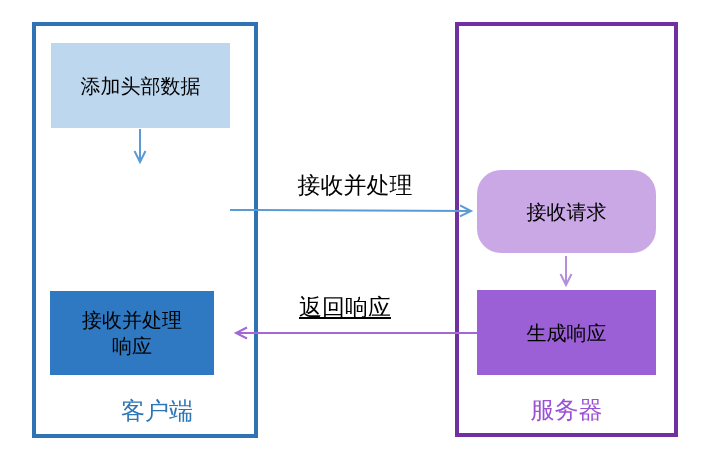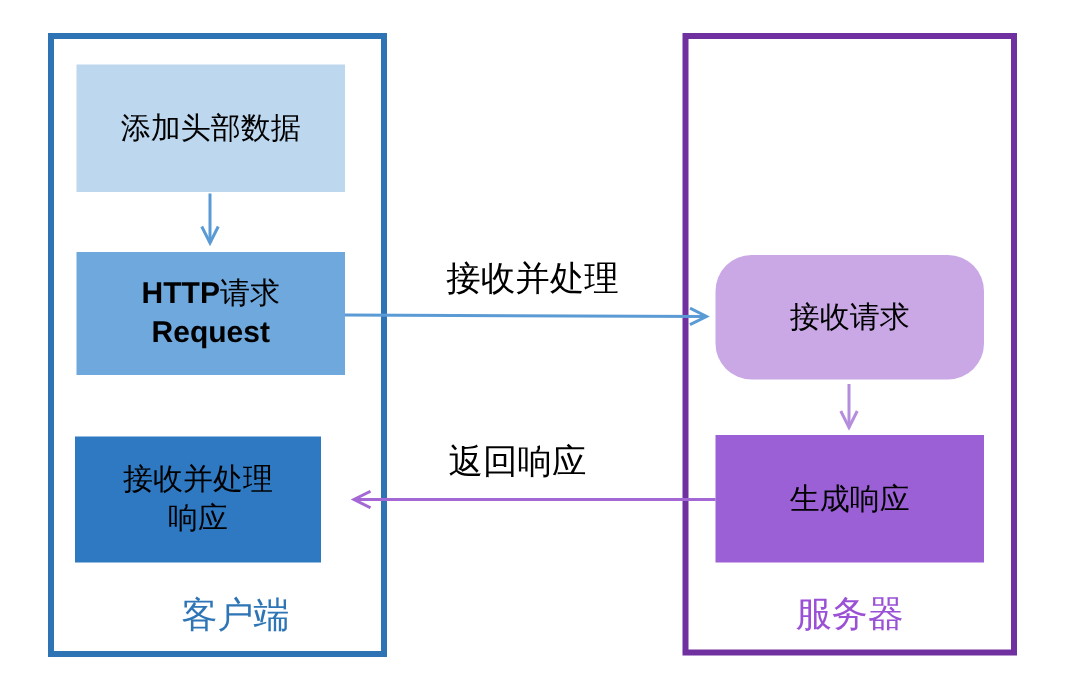--- a/index.html
+++ b/index.html
@@ -87,21 +87,21 @@
     color: var(--server-label);
   }
   .arrow-label {
     position: absolute;
     text-align: center;
     color: #000000;
     font-size: 23px;
     line-height: 26px;
   }
   .send-label { left: 280px; top: 172px; width: 150px; }
-  .return-label { left: 265px; top: 294px; width: 160px; }
+  .return-label { left: 265px; top: 294px; width: 160px; text-decoration: underline; }
   svg.arrow-layer {
     position: absolute;
     left: 0; top: 0;
     width: 719px; height: 464px;
     pointer-events: none;
   }
   .stroke-blue { stroke: var(--arrow-blue); }
   .stroke-light-purple { stroke: var(--arrow-light-purple); }
   .stroke-purple { stroke: var(--arrow-purple); }
   .head-blue { stroke: var(--arrow-blue); fill: none; }
@@ -136,26 +136,20 @@
 
     <line class="stroke-light-purple" x1="566" y1="256" x2="566" y2="285" stroke-width="2" marker-end="url(#head-light-purple)"></line>
 
     <line class="stroke-purple" x1="477" y1="333" x2="236" y2="333" stroke-width="2" marker-end="url(#head-purple)"></line>
   </svg>
 
   <div class="box box-add-header">
     <span>添加头部数据</span>
   </div>
 
-  <div class="box box-http-request">
-    <div>
-      <span class="latin-bold">HTTP</span><span>请求</span>
-    </div>
-    <div class="latin-bold">Request</div>
-  </div>
 
   <div class="box box-receive-process">
     <div>接收并处理</div>
     <div>响应</div>
   </div>
 
   <div class="container-label client-label">客户端</div>
 
   <div class="box box-receive-request">
     <span>接收请求</span>

